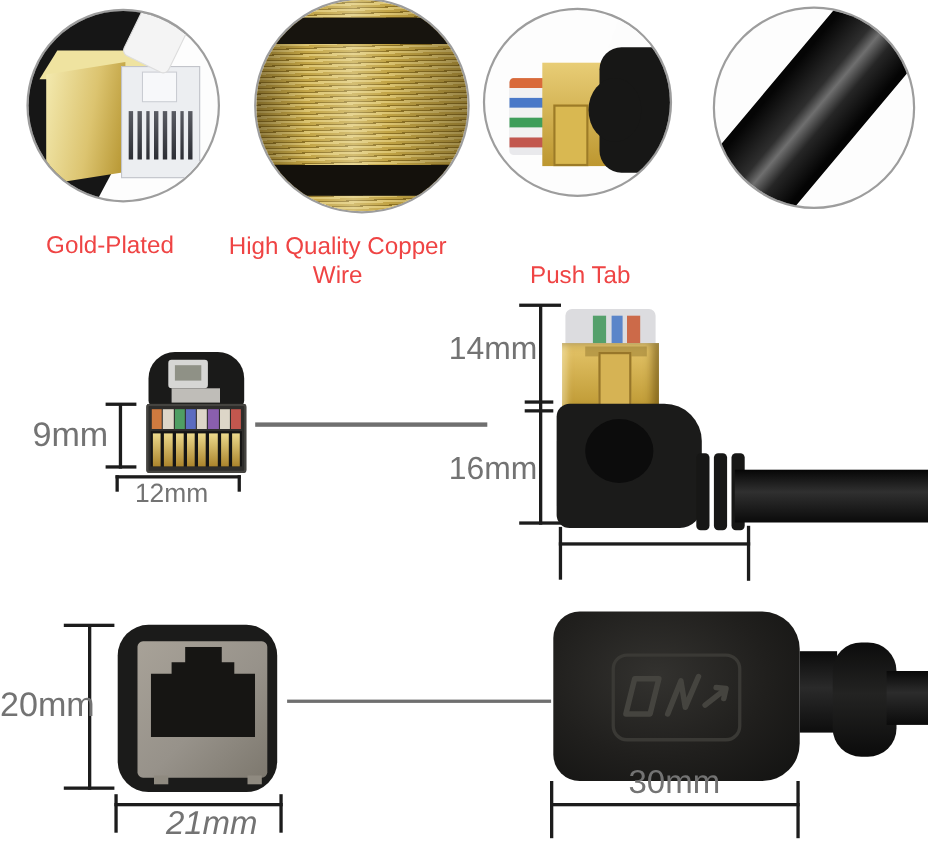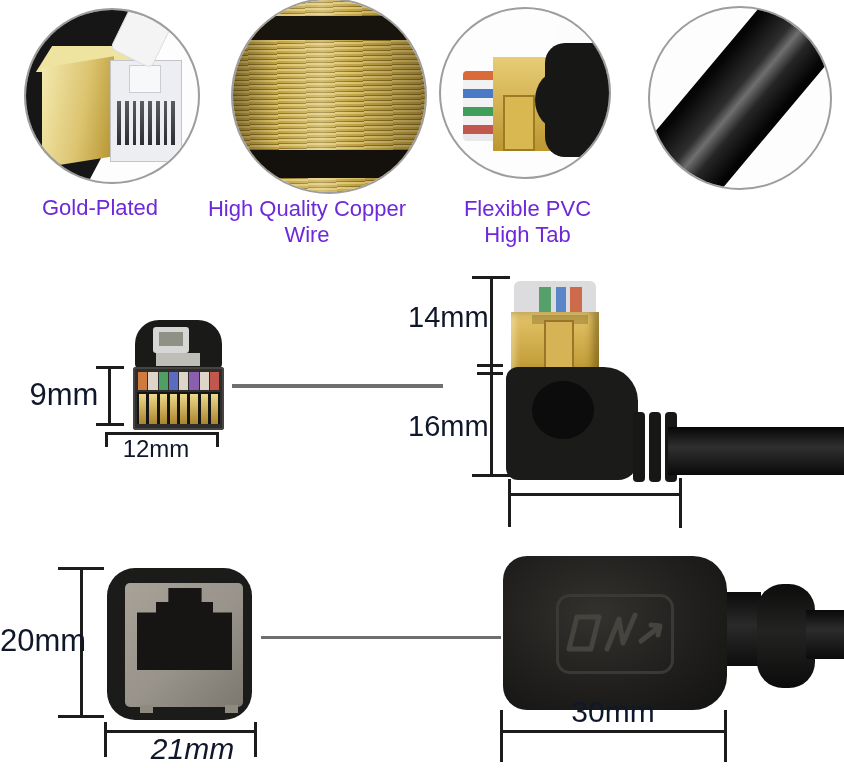--- a/index.html
+++ b/index.html
@@ -5,21 +5,21 @@
   html,body{margin:0;padding:0;background:#fff;}
   #canvas{position:relative;width:844px;height:768px;background:#fff;overflow:hidden;
           font-family:"Liberation Sans", sans-serif;color:#242424;}
   .abs{position:absolute;}
   
   .circle{position:absolute;border-radius:50%;border:2px solid #9d9d9d;overflow:hidden;background:#fdfdfd;}
   #c1{left:24px;top:8px;width:172px;height:172px;}
   #c2{left:231px;top:-2px;width:192px;height:192px;}
   #c3{left:439px;top:7px;width:168px;height:168px;}
   #c4{left:648px;top:6px;width:180px;height:180px;}
-  .cap{position:absolute;font-size:22px;line-height:26px;text-align:center;color:#6d28d9;}
+  .cap{position:absolute;font-size:22px;line-height:26px;text-align:center;color:#ef4444;margin-top:15px;}
   #cap1{left:15px;top:195px;width:170px;}
   #cap2{left:183px;top:196px;width:248px;}
   #cap3{left:445px;top:196px;width:165px;}
   #cap4{left:682px;top:196px;width:125px;}
   
   #c1 .dark-bg{position:absolute;left:-46px;top:-30px;width:150px;height:210px;background:#161616;transform:rotate(28deg);}
   #c1 .shell-top{position:absolute;left:18px;top:36px;width:100px;height:26px;background:#efe3a0;transform:skewX(-32deg);}
   #c1 .shell{position:absolute;left:16px;top:52px;width:72px;height:100px;background:linear-gradient(100deg,#f3e9ae,#dcc470 55%,#b5942f);transform:skewY(-9deg);}
   #c1 .front{position:absolute;left:84px;top:50px;width:70px;height:100px;background:#eceef1;border:1px solid #c2c4ca;}
   #c1 .front .clip{position:absolute;left:18px;top:4px;width:30px;height:26px;background:#f7f8fa;border:1px solid #c9ccd2;}
@@ -41,21 +41,21 @@
   #c3 .boot{position:absolute;left:104px;top:34px;width:80px;height:114px;background:#171716;border-radius:20px;}
   #c3 .dome{position:absolute;left:94px;top:62px;width:48px;height:58px;background:#171716;border-radius:50%;}
   #c3 .notch{position:absolute;left:116px;top:12px;width:40px;height:30px;background:#fcfcfc;transform:rotate(20deg);}
   
   #c4 .bar{position:absolute;left:-35px;top:47px;width:250px;height:88px;border-radius:10px;
      background:linear-gradient(to bottom,#050505 6%,#2e2e2e 40%,#6f6f6f 52%,#262626 68%,#040404 94%);
      transform:rotate(-50deg);}
   
   .mline{position:absolute;background:#1c1c1c;}
   .gline{position:absolute;background:#6f6f6f;}
-  .dim{position:absolute;color:#0f172a;text-align:center;line-height:1.05;}
+  .dim{position:absolute;color:#737373;text-align:center;line-height:1.05;}
   
   #mf-boot{left:135px;top:320px;width:87px;height:50px;background:#1a1a19;border-radius:24px 24px 6px 6px;}
   #mf-tab{left:153px;top:327px;width:36px;height:26px;background:#d6d6d4;border-radius:3px;}
   #mf-tab-in{left:159px;top:332px;width:24px;height:14px;background:#8f9186;}
   #mf-tabbase{left:156px;top:353px;width:44px;height:13px;background:#bfbdb8;}
   #mf-face{left:133px;top:367px;width:91px;height:63px;background:#2e2d2b;border-radius:3px;box-shadow:inset 0 0 0 2px #454440;}
   #mf-wires{left:5px;top:5px;width:81px;height:18px;display:flex;gap:1px;}
   #mf-wires i{flex:1;}
   #mf-pins{left:4px;top:25px;width:83px;height:32px;background:#151515;display:flex;gap:3px;padding:0 2px;box-sizing:border-box;}
   #mf-pins i{flex:1;background:linear-gradient(180deg,#ecd98c,#ab842c);margin-top:2px;}
@@ -144,22 +144,22 @@
     <div class="dome"></div>
   </div>
 
   <div class="circle" id="c4">
     <div class="bar"></div>
   </div>
 
   <div class="cap" id="cap1">Gold-Plated</div>
   <div class="cap" id="cap2">High Quality Copper Wire</div>
   <div class="cap" id="cap3">
-    <span>Flexible PVC</span><br>
-    <span>High Tab</span>
+    <br>
+    <span>Push Tab</span>
   </div>
 
   <div class="abs" id="mf-boot"></div>
   <div class="abs" id="mf-tab"></div>
   <div class="abs" id="mf-tab-in"></div>
   <div class="abs" id="mf-tabbase"></div>
   <div class="abs" id="mf-face">
     <div class="abs" id="mf-wires">
       <i style="background:#cf7a3f"></i>
         <i style="background:#ddd6c8"></i>

